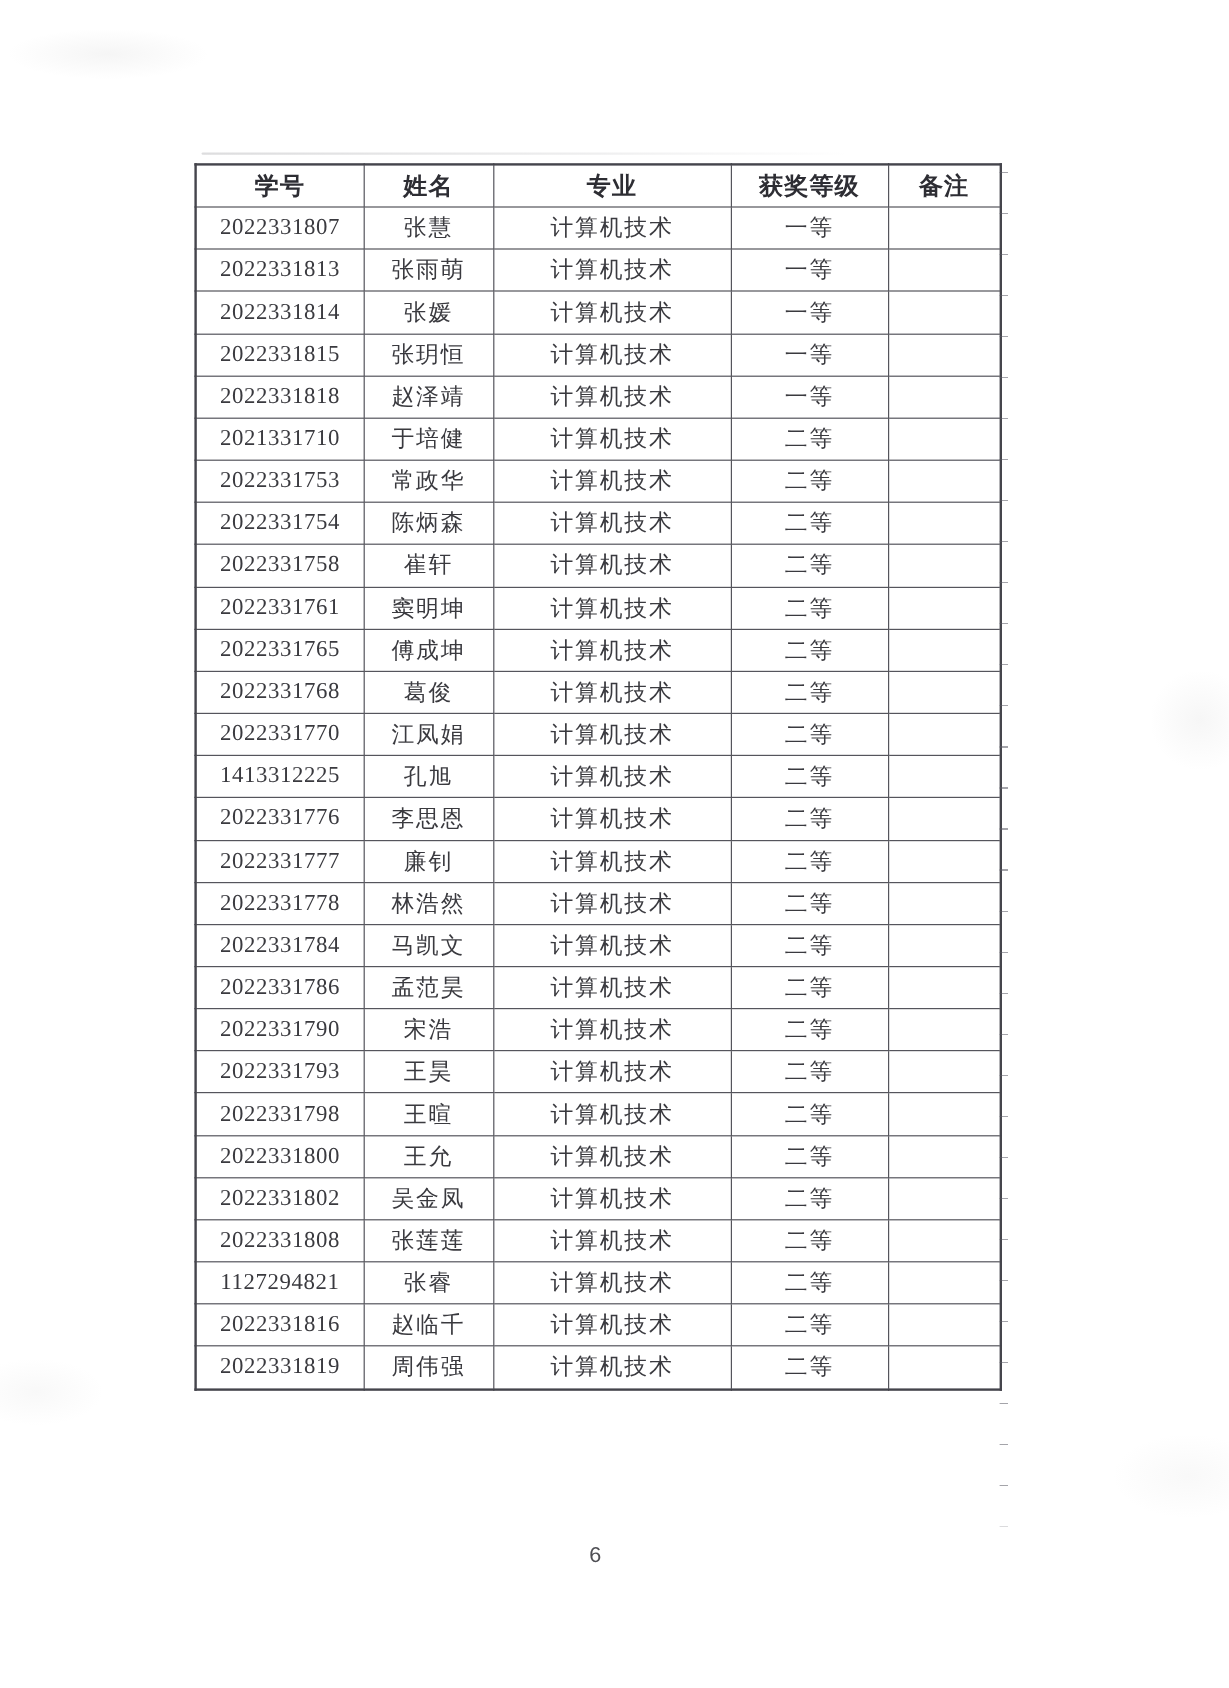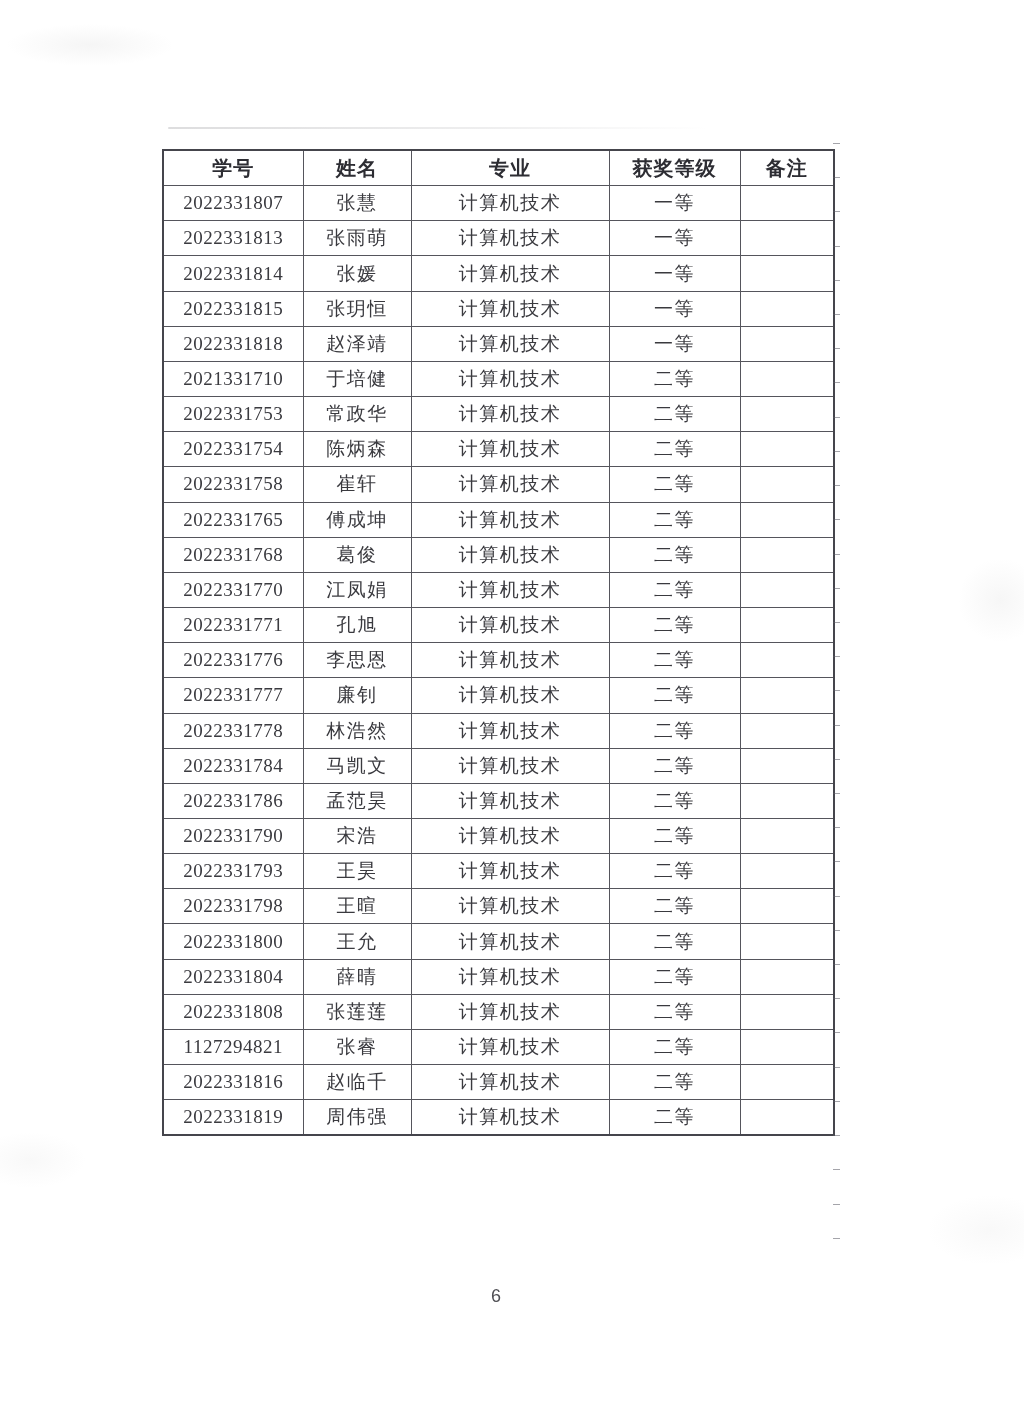--- a/index.html
+++ b/index.html
@@ -30,21 +30,21 @@
     left: 168px;
     top: 127px;
     width: 540px;
     height: 2px;
     background: linear-gradient(to right, rgba(120,120,125,0.25), rgba(120,120,125,0.12) 60%, transparent);
     border-radius: 1px;
   }
   table.awards {
     position: absolute;
     left: 162px;
-    top: 149px;
+    top: 136px;
     width: 671px;
     border-collapse: collapse;
     table-layout: fixed;
     border: 2px solid #45454c;
     border-bottom-width: 2px;
   }
   table.awards th, table.awards td {
     border: 1px solid #55555c;
     height: 34.16px;
     padding: 0 2px;
@@ -171,20 +171,27 @@
           <td class="c-remark"></td>
         </tr>
         <tr>
           <td class="c-id">2022331758</td>
           <td class="c-name">崔轩</td>
           <td class="c-major">计算机技术</td>
           <td class="c-award">二等</td>
           <td class="c-remark"></td>
         </tr>
         <tr>
+          <td class="c-id">2022331761</td>
+          <td class="c-name">窦明坤</td>
+          <td class="c-major">计算机技术</td>
+          <td class="c-award">二等</td>
+          <td class="c-remark"></td>
+        </tr>
+        <tr>
           <td class="c-id">2022331765</td>
           <td class="c-name">傅成坤</td>
           <td class="c-major">计算机技术</td>
           <td class="c-award">二等</td>
           <td class="c-remark"></td>
         </tr>
         <tr>
           <td class="c-id">2022331768</td>
           <td class="c-name">葛俊</td>
           <td class="c-major">计算机技术</td>
@@ -192,21 +199,21 @@
           <td class="c-remark"></td>
         </tr>
         <tr>
           <td class="c-id">2022331770</td>
           <td class="c-name">江凤娟</td>
           <td class="c-major">计算机技术</td>
           <td class="c-award">二等</td>
           <td class="c-remark"></td>
         </tr>
         <tr>
-          <td class="c-id">2022331771</td>
+          <td class="c-id">1413312225</td>
           <td class="c-name">孔旭</td>
           <td class="c-major">计算机技术</td>
           <td class="c-award">二等</td>
           <td class="c-remark"></td>
         </tr>
         <tr>
           <td class="c-id">2022331776</td>
           <td class="c-name">李思恩</td>
           <td class="c-major">计算机技术</td>
           <td class="c-award">二等</td>
@@ -262,22 +269,22 @@
           <td class="c-remark"></td>
         </tr>
         <tr>
           <td class="c-id">2022331800</td>
           <td class="c-name">王允</td>
           <td class="c-major">计算机技术</td>
           <td class="c-award">二等</td>
           <td class="c-remark"></td>
         </tr>
         <tr>
-          <td class="c-id">2022331804</td>
-          <td class="c-name">薛晴</td>
+          <td class="c-id">2022331802</td>
+          <td class="c-name">吴金凤</td>
           <td class="c-major">计算机技术</td>
           <td class="c-award">二等</td>
           <td class="c-remark"></td>
         </tr>
         <tr>
           <td class="c-id">2022331808</td>
           <td class="c-name">张莲莲</td>
           <td class="c-major">计算机技术</td>
           <td class="c-award">二等</td>
           <td class="c-remark"></td>

